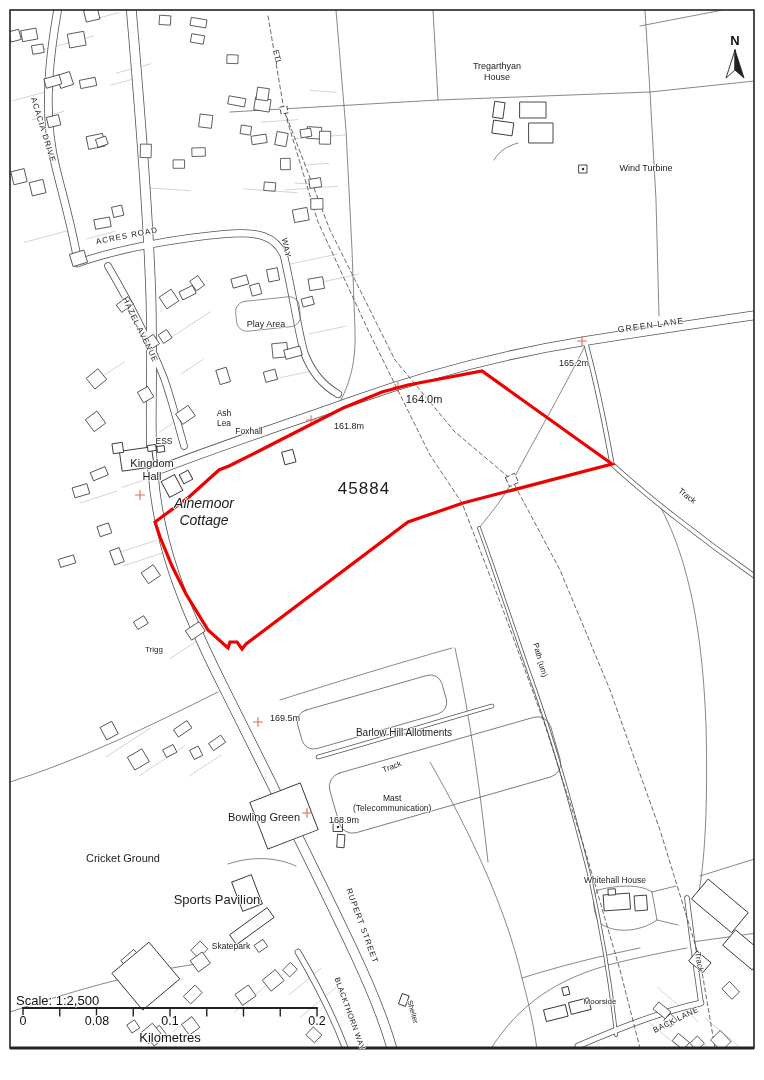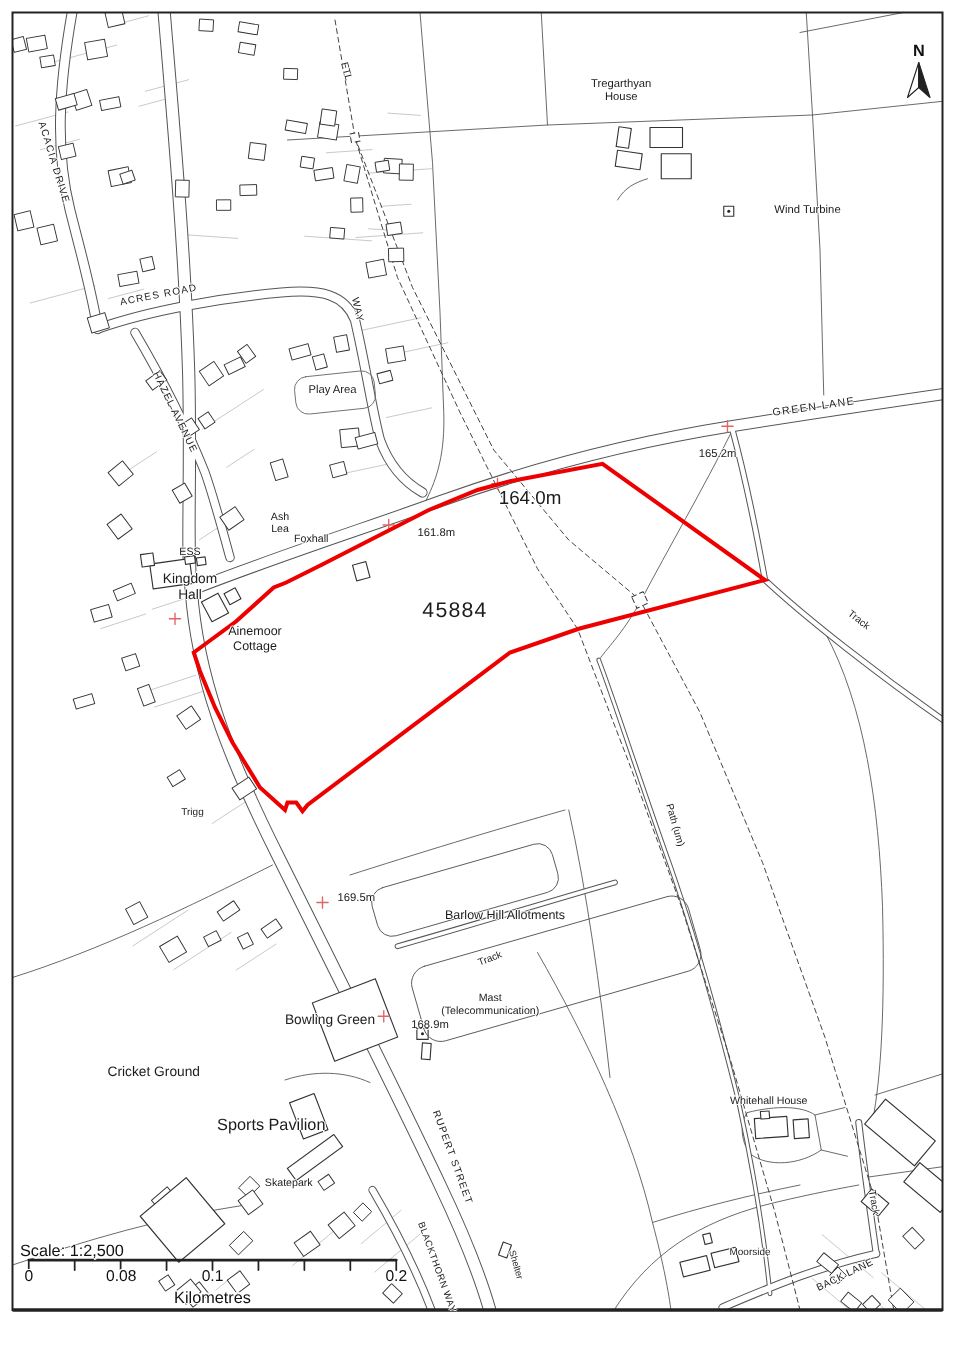--- a/index.html
+++ b/index.html
@@ -298,32 +298,32 @@
     </g>
   </svg>
 
   <div id="labels">
       <div class="maplabel" style="left: 497px; top: 72px; font-size: 9px; transform: translate(-50%, -50%) rotate(0deg);">Tregarthyan
 House</div>
       <div class="maplabel" style="left: 622px; top: 168px; font-size: 9px; transform: translate(-50%, -50%) rotate(0deg); padding-left: 48px;">Wind Turbine</div>
       <div class="maplabel" style="left: 277px; top: 57px; font-size: 8px; transform: translate(-50%, -50%) rotate(75deg);">ETL</div>
       <div class="maplabel" style="left: 651px; top: 325px; font-size: 8.5px; letter-spacing: 1.2px; transform: translate(-50%, -50%) rotate(-8deg);">GREEN LANE</div>
       <div class="maplabel" style="left: 574px; top: 363px; font-size: 9px; transform: translate(-50%, -50%) rotate(0deg);">165.2m</div>
-      <div class="maplabel" style="left: 424px; top: 399px; font-size: 15px; transform: translate(-50%, -50%) rotate(0deg);">164.0m</div>
+      <div class="maplabel" style="left: 424px; top: 399px; font-size: 11px; transform: translate(-50%, -50%) rotate(0deg);">164.0m</div>
       <div class="maplabel" style="left: 349px; top: 426px; font-size: 9px; transform: translate(-50%, -50%) rotate(0deg);">161.8m</div>
       <div class="maplabel" style="left: 224px; top: 418px; font-size: 8.5px; transform: translate(-50%, -50%) rotate(0deg);">Ash
 Lea</div>
       <div class="maplabel" style="left: 249px; top: 431px; font-size: 8.5px; transform: translate(-50%, -50%) rotate(0deg);">Foxhall</div>
-      <div class="maplabel" style="left: 152px; top: 441px; font-size: 8.5px; transform: translate(-50%, -50%) rotate(0deg); text-align: right;">ESS</div>
+      <div class="maplabel" style="left: 164px; top: 441px; font-size: 8.5px; transform: translate(-50%, -50%) rotate(0deg); text-align: right;">ESS</div>
       <div class="maplabel" style="left: 152px; top: 470px; font-size: 11px; transform: translate(-50%, -50%) rotate(0deg);">Kingdom
 Hall</div>
       <div class="maplabel" style="left: 364px; top: 489px; font-size: 17px; letter-spacing: 1px; transform: translate(-50%, -50%) rotate(0deg);">45884</div>
-      <div class="maplabel" style="left: 204px; top: 512px; font-size: 10px; transform: translate(-50%, -50%) rotate(0deg);">Ainemoor
+      <div class="maplabel" style="left: 204px; top: 512px; font-size: 14px; transform: translate(-50%, -50%) rotate(0deg); font-style: italic;">Ainemoor
 Cottage</div>
-      <div class="maplabel" style="left: 266px; top: 312px; font-size: 9px; transform: translate(-50%, -50%) rotate(0deg);">Play Area</div>
+      <div class="maplabel" style="left: 266px; top: 324px; font-size: 9px; transform: translate(-50%, -50%) rotate(0deg);">Play Area</div>
       <div class="maplabel" style="left: 43px; top: 130px; font-size: 8px; letter-spacing: 1px; transform: translate(-50%, -50%) rotate(73deg);">ACACIA DRIVE</div>
       <div class="maplabel" style="left: 127px; top: 236px; font-size: 8px; letter-spacing: 1px; transform: translate(-50%, -50%) rotate(-11deg);">ACRES ROAD</div>
       <div class="maplabel" style="left: 140px; top: 330px; font-size: 8px; letter-spacing: 1px; transform: translate(-50%, -50%) rotate(64deg);">HAZEL AVENUE</div>
       <div class="maplabel" style="left: 286px; top: 248px; font-size: 8px; letter-spacing: 1px; transform: translate(-50%, -50%) rotate(78deg);">WAY</div>
       <div class="maplabel" style="left: 687px; top: 496px; font-size: 8px; transform: translate(-50%, -50%) rotate(38deg);">Track</div>
       <div class="maplabel" style="left: 540px; top: 660px; font-size: 8px; transform: translate(-50%, -50%) rotate(74deg);">Path (um)</div>
       <div class="maplabel" style="left: 285px; top: 718px; font-size: 9px; transform: translate(-50%, -50%) rotate(0deg);">169.5m</div>
       <div class="maplabel" style="left: 404px; top: 733px; font-size: 10px; transform: translate(-50%, -50%) rotate(0deg);">Barlow Hill Allotments</div>
       <div class="maplabel" style="left: 392px; top: 767px; font-size: 8px; transform: translate(-50%, -50%) rotate(-21deg);">Track</div>
       <div class="maplabel" style="left: 353px; top: 803px; font-size: 8.5px; transform: translate(0px, -50%) rotate(0deg); text-align: center;">Mast

